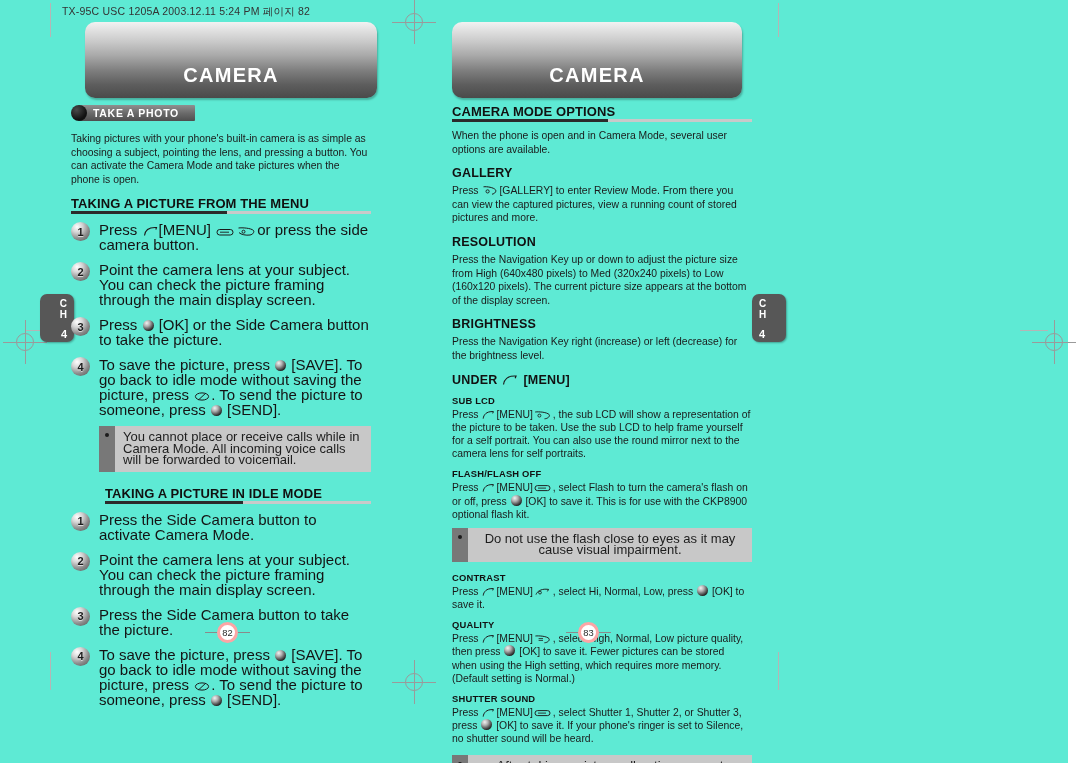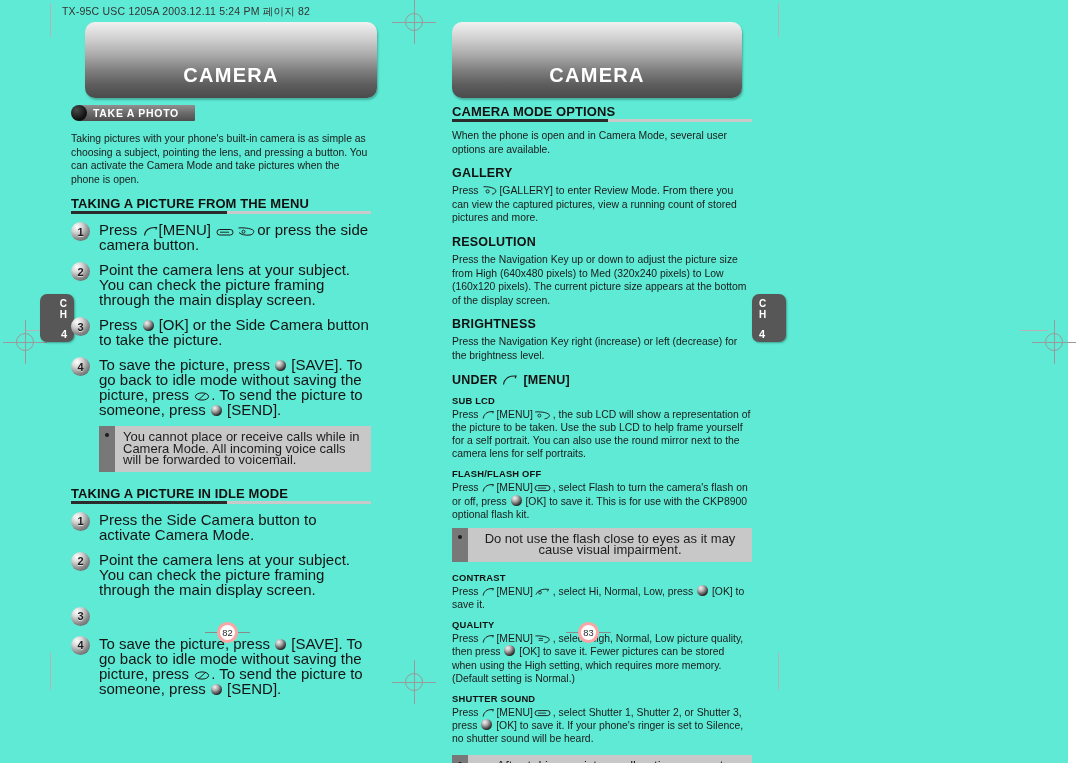--- a/index.html
+++ b/index.html
@@ -392,21 +392,21 @@
 
     </div>
 
     <div class="note">
       <div class="note-bar">
           <div class="dot"></div>
         </div>
       <div class="note-text">You cannot place or receive calls while in Camera Mode. All incoming voice calls will be forwarded to voicemail.</div>
     </div>
 
-    <div class="rule-head" style="margin-top:14px;">TAKING A PICTURE IN IDLE MODE</div>
+    <div class="rule-head" style="margin-top:14px;margin-left:34px;">TAKING A PICTURE IN IDLE MODE</div>
 
     <div class="steps">
 
       <div class="step">
         <div class="step-num">
             <span>1</span>
           </div>
         <div class="step-text">Press the Side Camera button to activate Camera Mode.</div>
       </div>
 
@@ -414,20 +414,21 @@
         <div class="step-num">
             <span>2</span>
           </div>
         <div class="step-text">Point the camera lens at your subject. You can check the picture framing through the main display screen.</div>
       </div>
 
       <div class="step">
         <div class="step-num">
             <span>3</span>
           </div>
+        <div class="step-text">Press the Side Camera button to take the picture.</div>
       </div>
 
       <div class="step">
         <div class="step-num">
             <span>4</span>
           </div>
         <div class="step-text"><span>To save the picture, press </span><span class="ok-key"></span> <span>[SAVE].  To go back to idle mode without saving the picture, press </span><span class="key"><svg width="16" height="11" viewBox="0 0 16 11">
                 <ellipse cx="8" cy="5.5" rx="6.6" ry="3.6" fill="none" stroke="#1a1a1a" stroke-width="1"></ellipse>
                 <path d="M11.5 2.4 L4.6 8.8" stroke="#1a1a1a" stroke-width="1"></path>
               </svg></span><span>.  To send the picture to someone, press </span><span class="ok-key"></span> <span>[SEND].</span></div>

